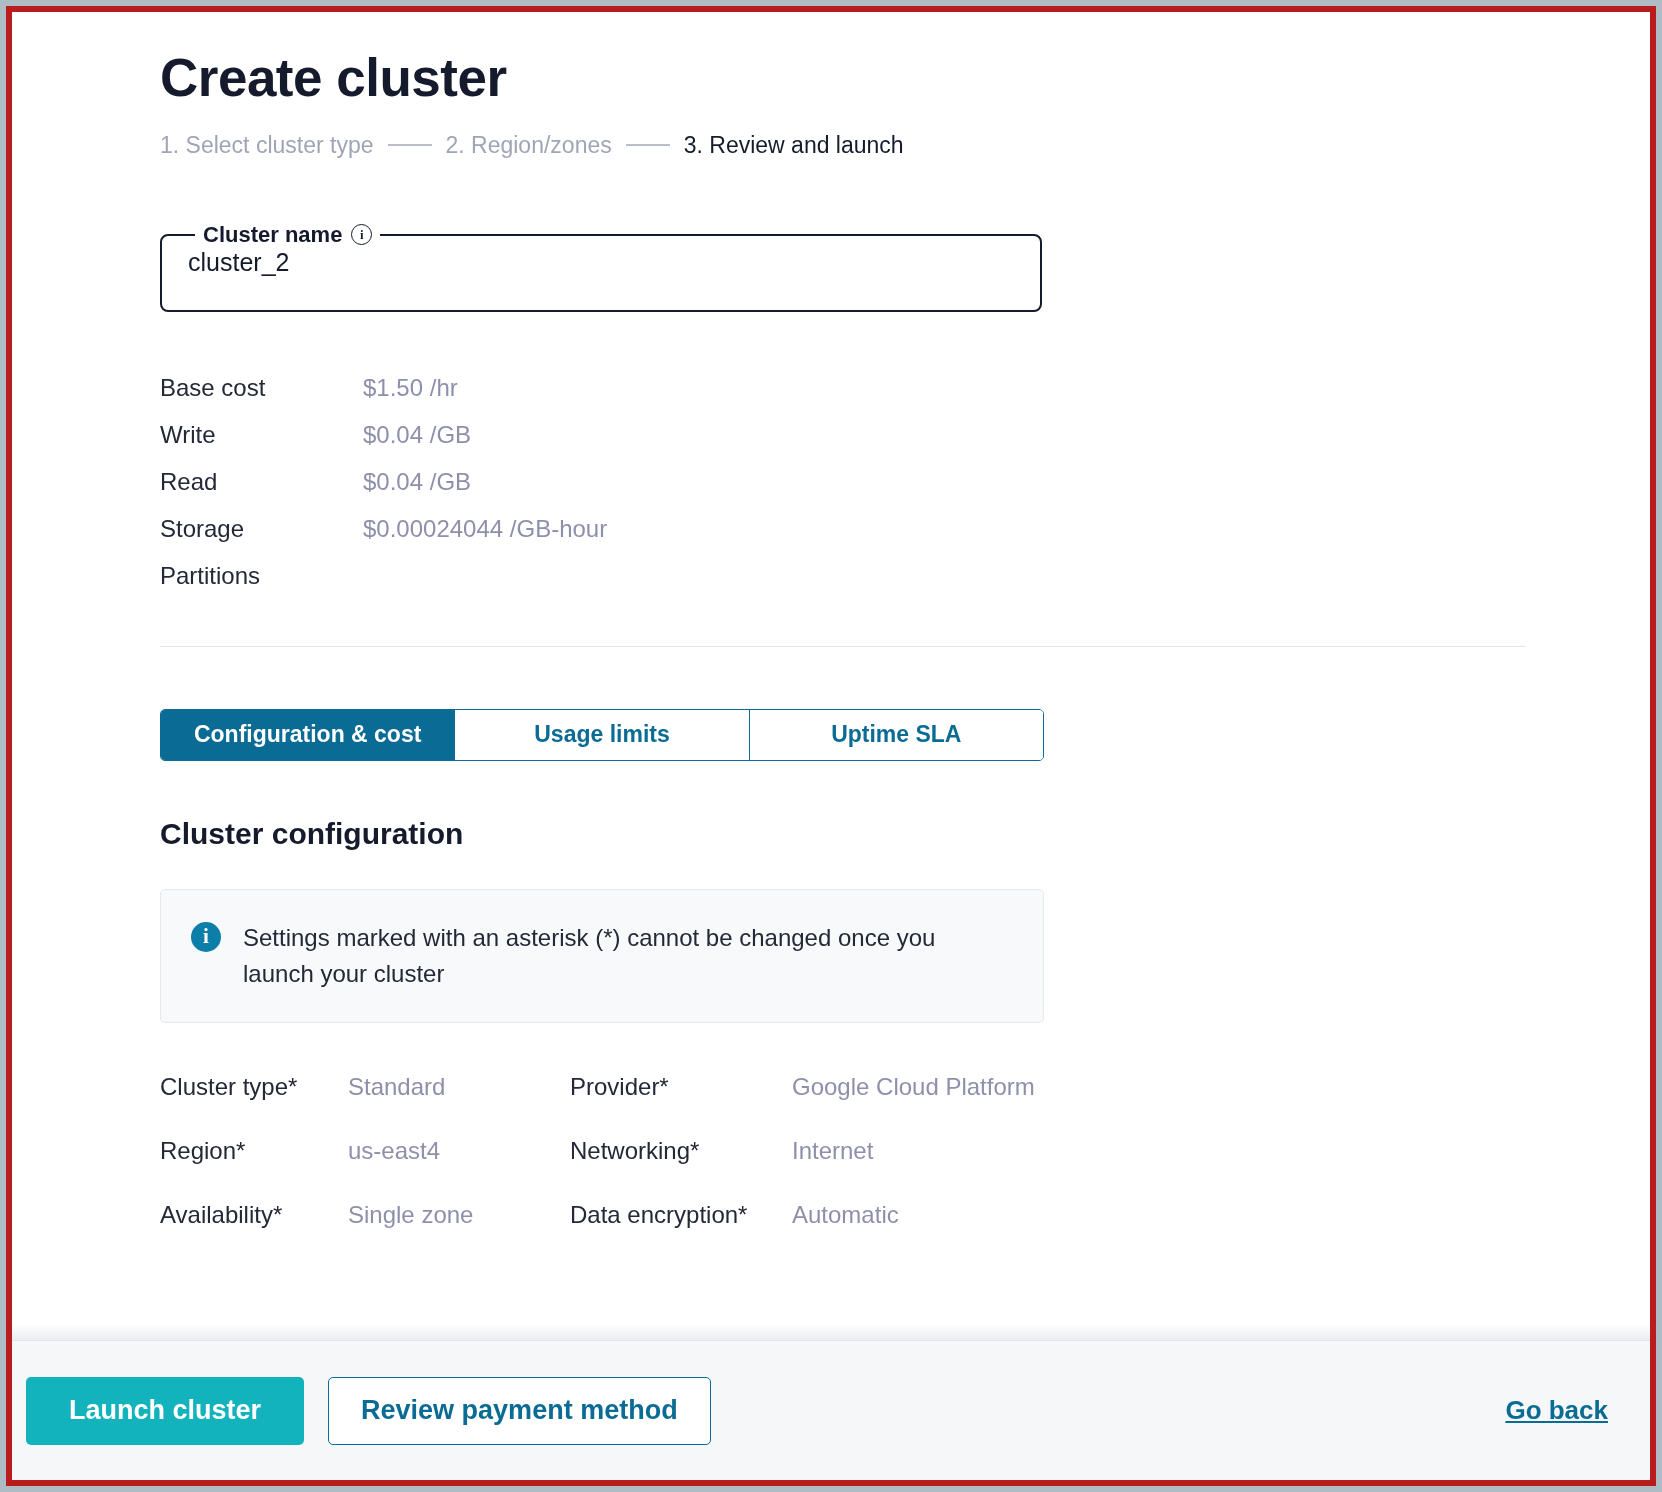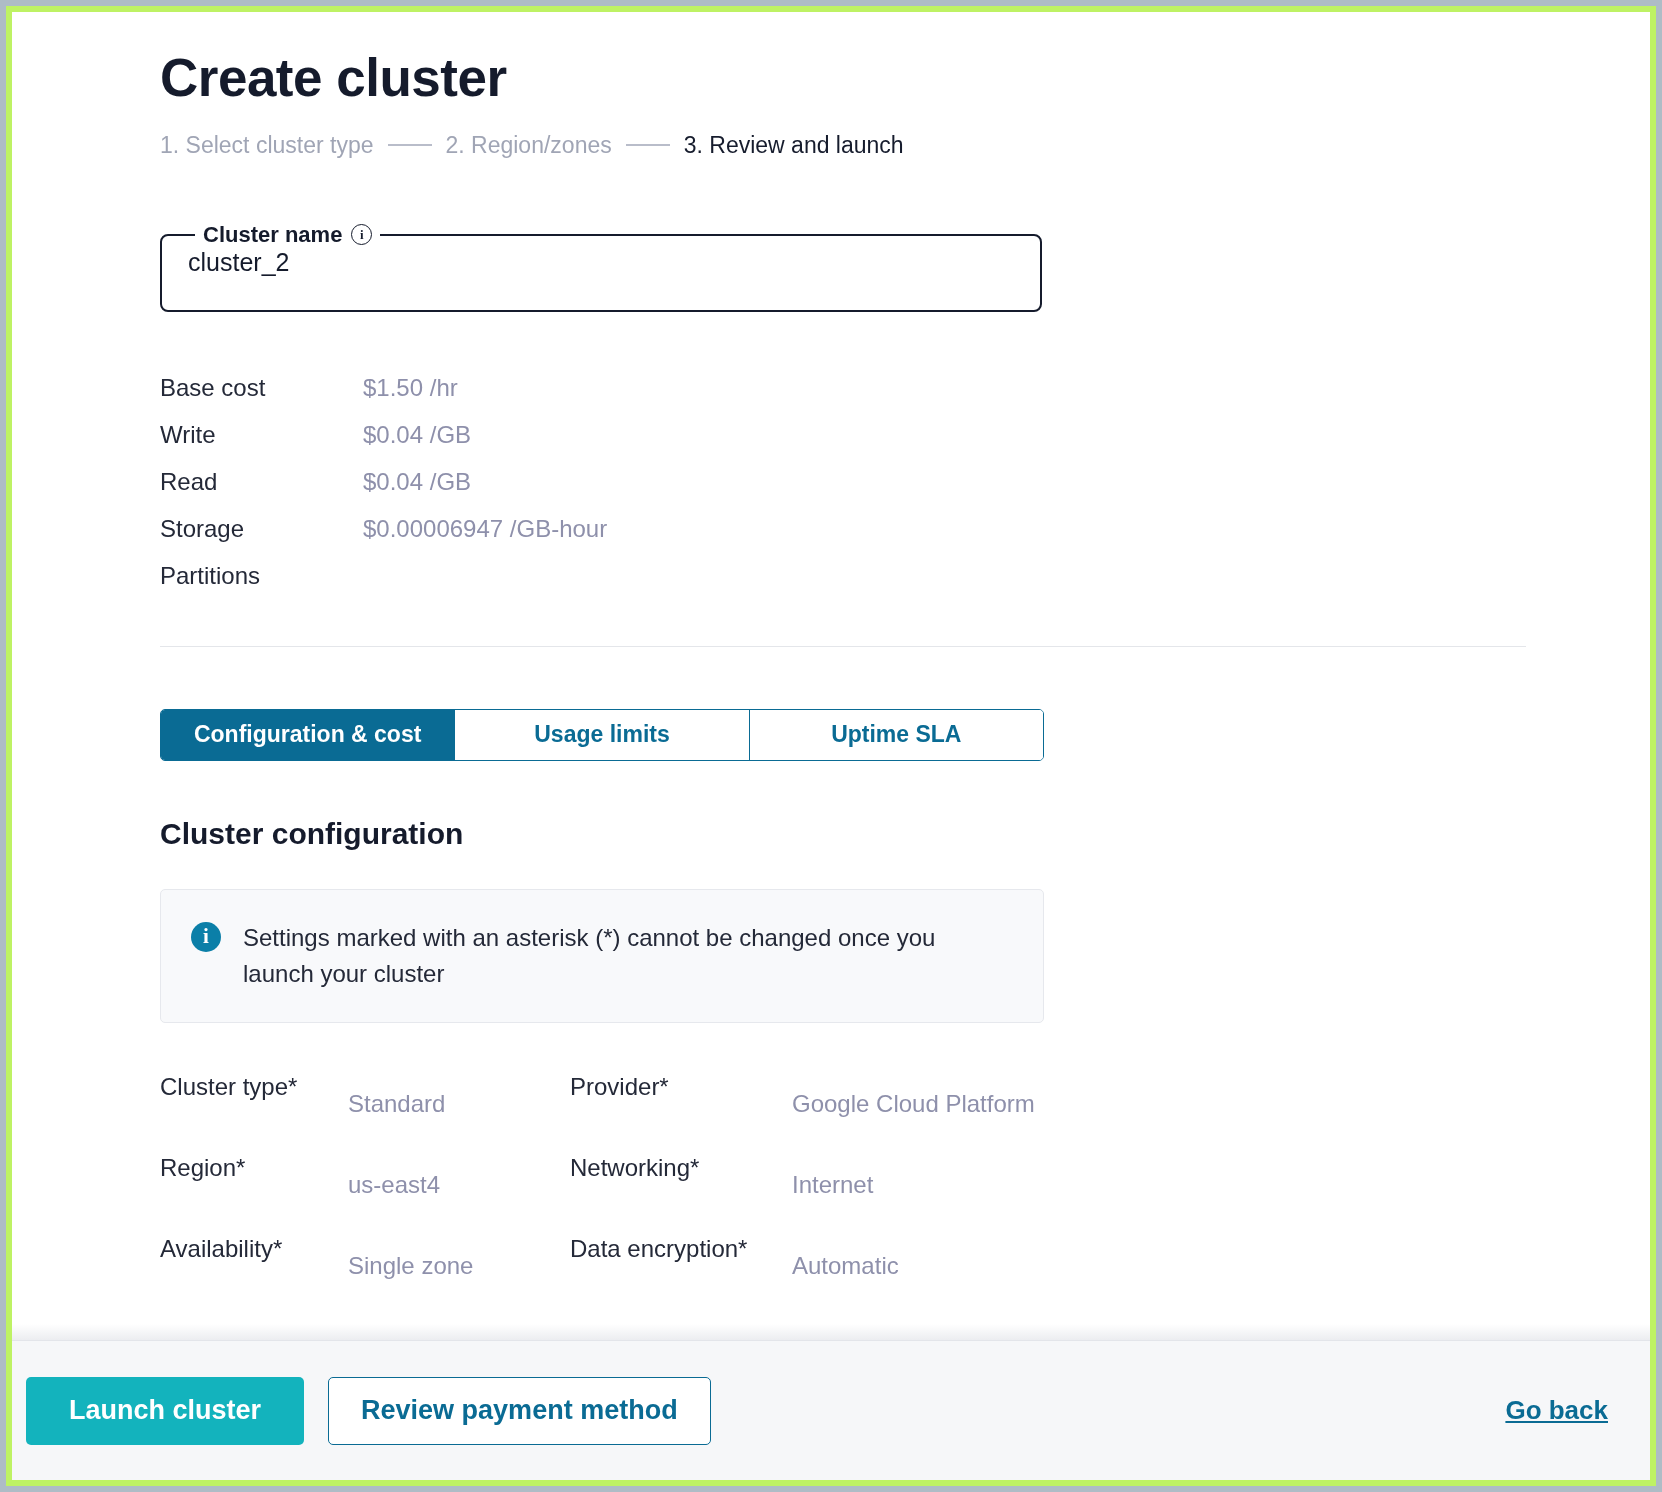--- a/index.html
+++ b/index.html
@@ -5,21 +5,21 @@
   html, body {
     margin: 0;
     padding: 0;
     background: #b9c6ce;
     font-family: "Liberation Sans", sans-serif;
   }
   #screen {
     position: relative;
     width: 1662px;
     height: 1492px;
-    background: #bef264;
+    background: #b91c1c;
     box-sizing: border-box;
     border: 6px solid #aebcc6;
     overflow: hidden;
   }
   .card {
     position: absolute;
     left: 6px;
     top: 6px;
     right: 6px;
     bottom: 6px;
@@ -202,21 +202,21 @@
   
   .config-grid {
     margin-top: 50px;
     display: grid;
     grid-template-columns: 188px 222px 222px auto;
     row-gap: 36px;
     font-size: 24px;
     width: 900px;
   }
   .config-grid .ck { color: #242938; }
-  .config-grid .cv { color: #8e90ab; margin-top: 17px; }
+  .config-grid .cv { color: #8e90ab; }
 
   
   .footer-fade {
     height: 16px;
     flex: 0 0 auto;
     background: linear-gradient(to bottom, rgba(255,255,255,0), rgba(220,222,228,0.55));
   }
   .footer {
     flex: 0 0 auto;
     height: 140px;
@@ -291,21 +291,21 @@
         </div>
 
         <div class="pricing">
           <div class="pl">Base cost</div>
           <div class="pv">$1.50 /hr</div>
           <div class="pl">Write</div>
           <div class="pv">$0.04 /GB</div>
           <div class="pl">Read</div>
           <div class="pv">$0.04 /GB</div>
           <div class="pl">Storage</div>
-          <div class="pv">$0.00006947 /GB-hour</div>
+          <div class="pv">$0.00024044 /GB-hour</div>
           <div class="pl">Partitions</div>
         </div>
 
         <hr class="divider">
 
         <div class="tabs">
           <div class="tab active">Configuration &amp; cost</div>
           <div class="tab">Usage limits</div>
           <div class="tab">Uptime SLA</div>
         </div>

